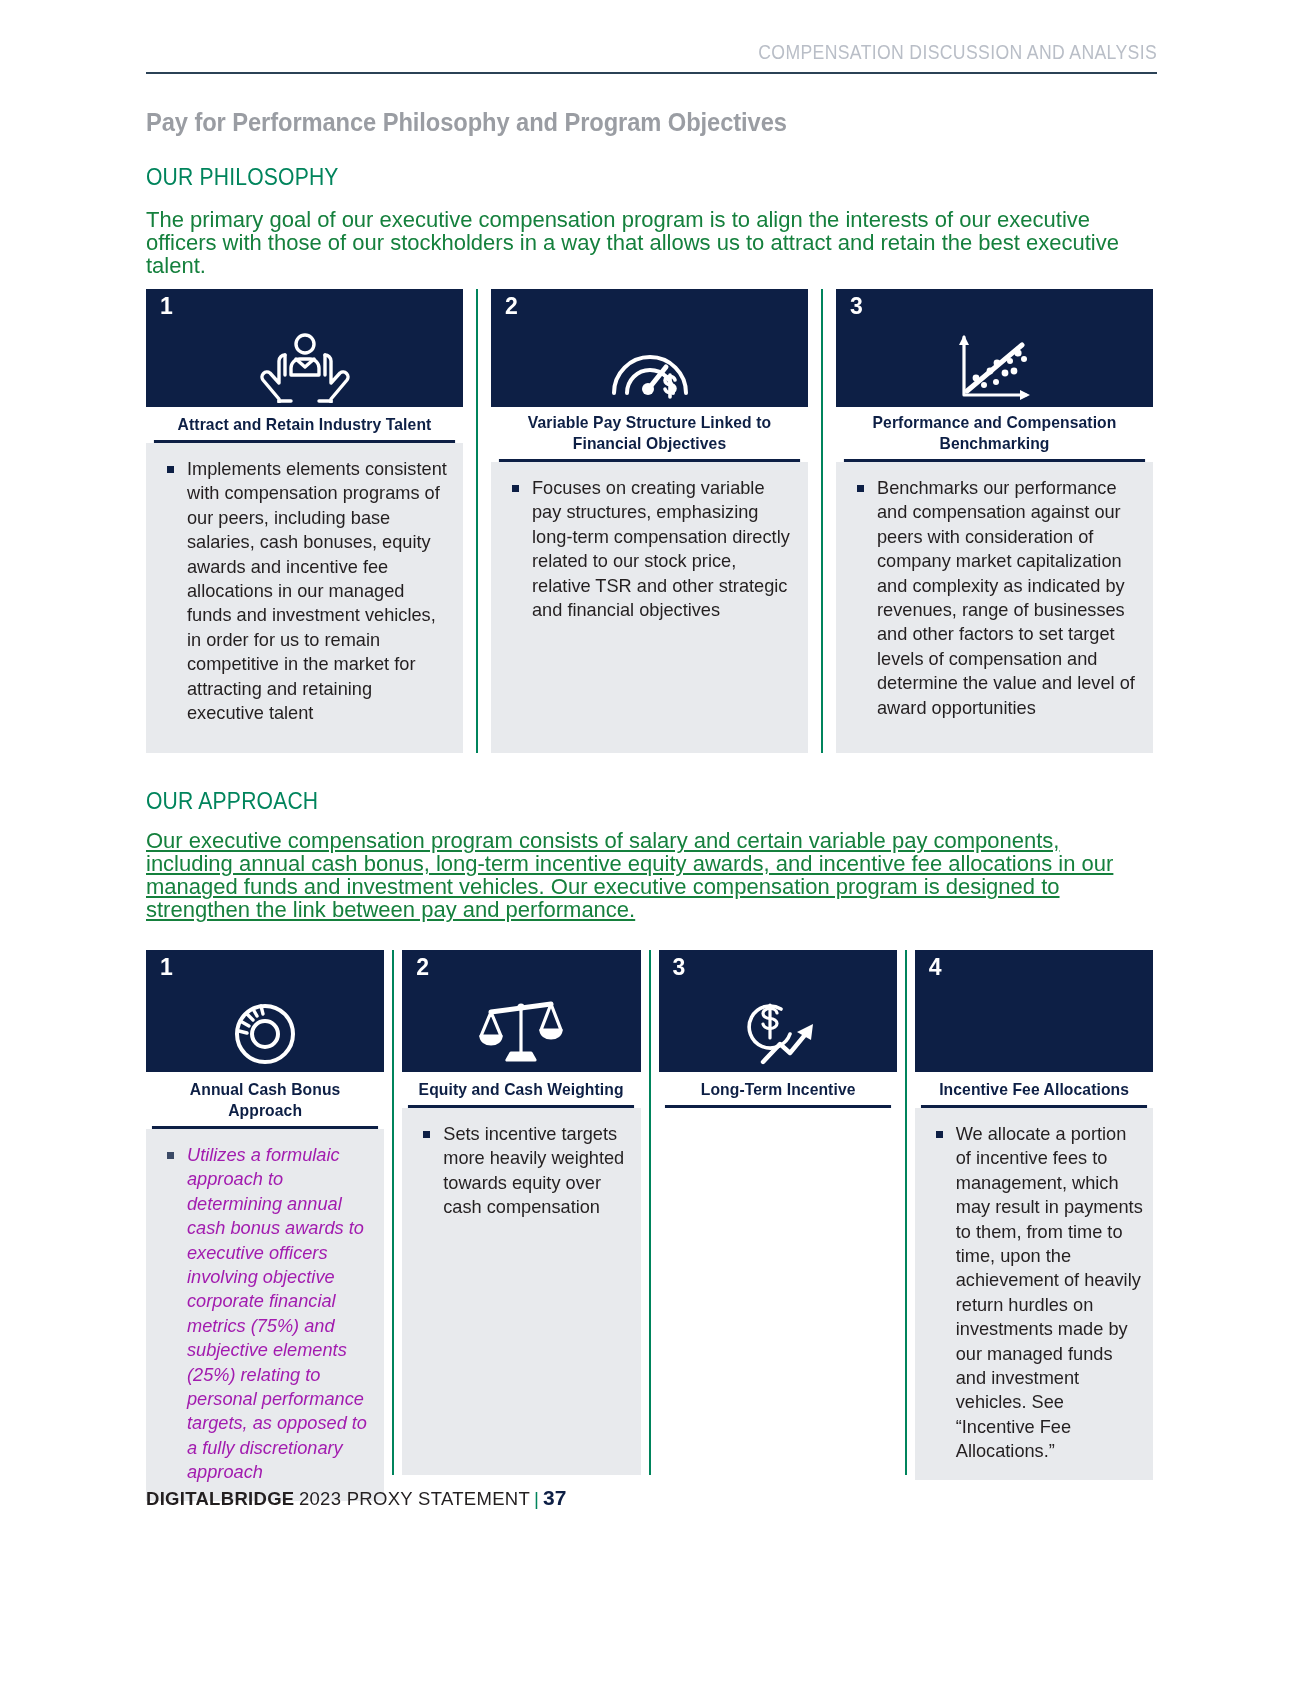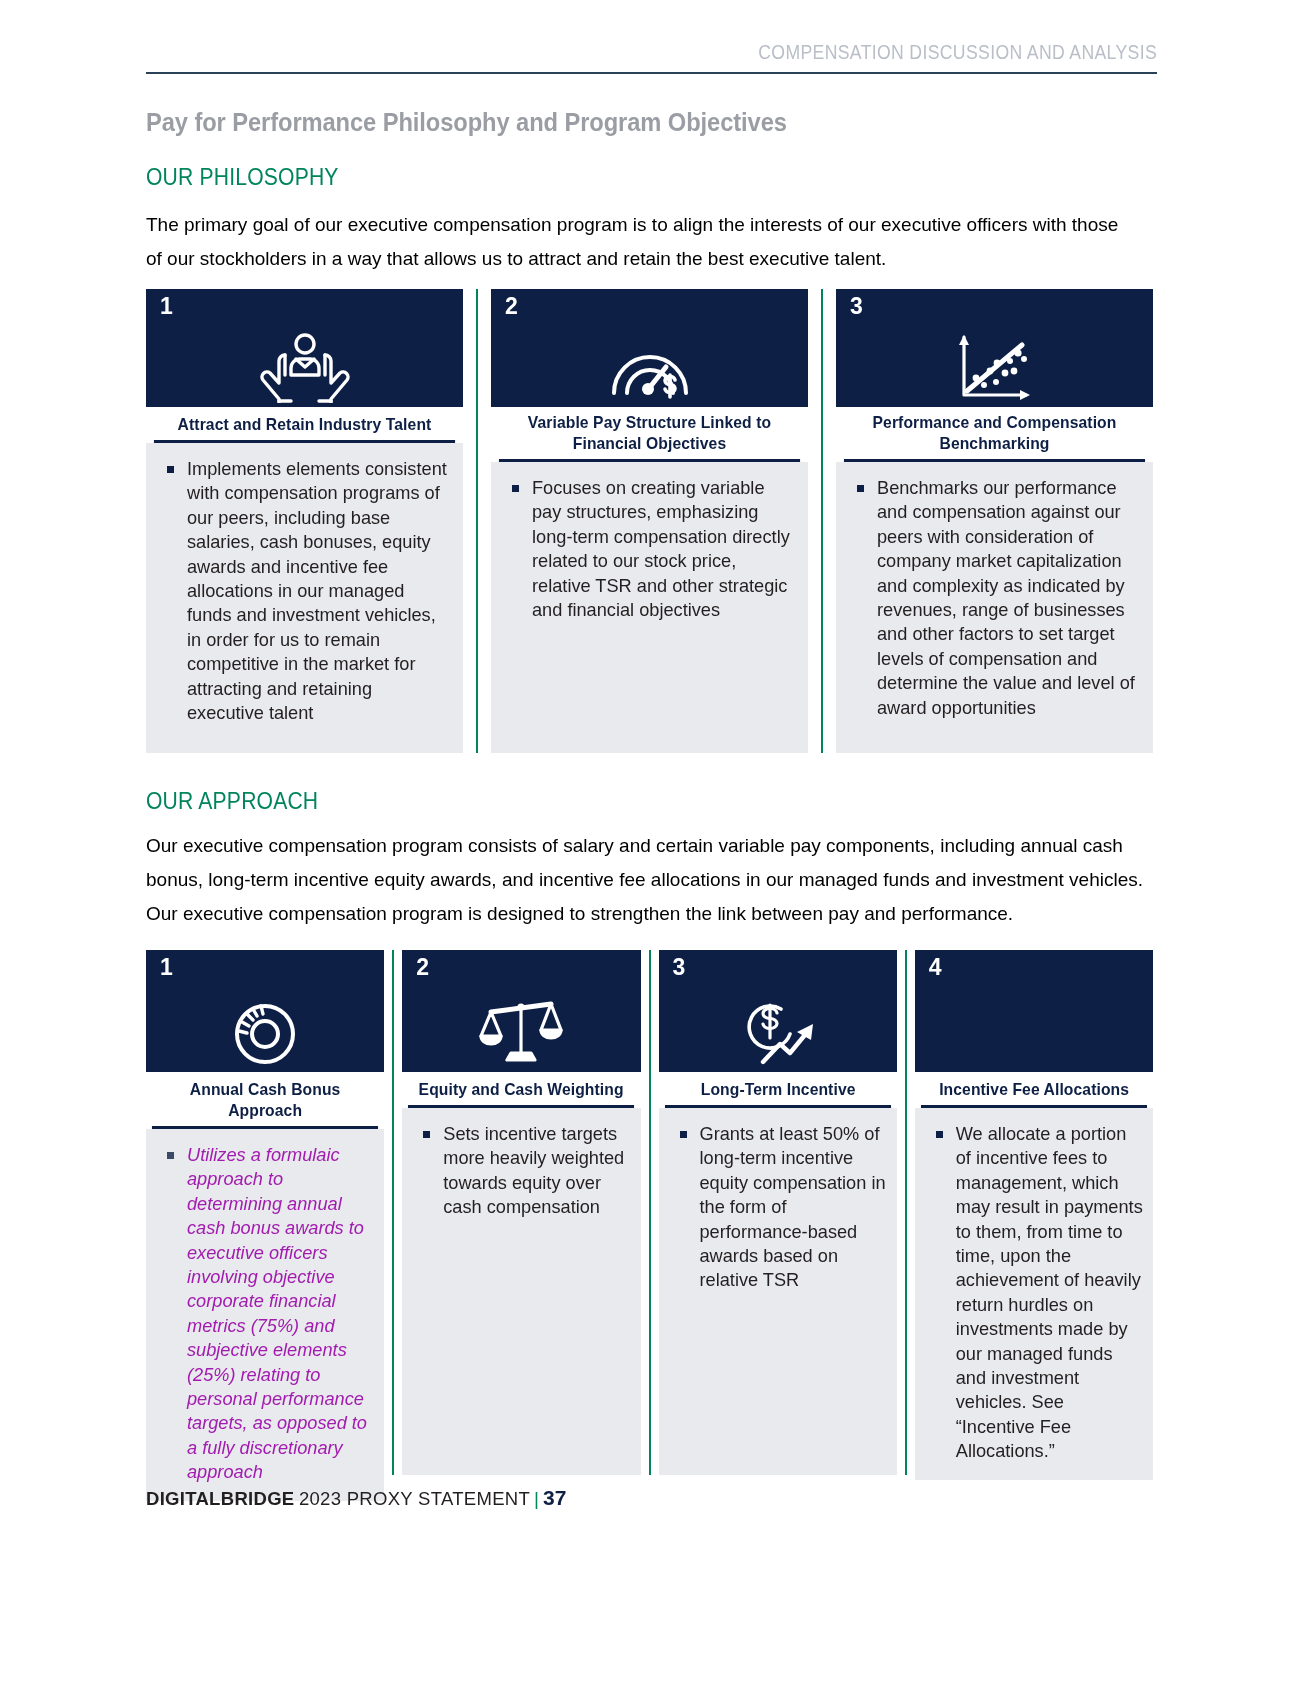--- a/index.html
+++ b/index.html
@@ -76,26 +76,26 @@
     white-space: nowrap;
   }
   #philosophy-heading { top: 163px; }
   #approach-heading  { top: 787px; }
 
   
   .intro-para {
     position: absolute;
     left: 97px;
     width: 1000px;
-    font-size: 19px;
-    line-height: 34px;
-    color: #000000;
+    font-size: 22px;
+    line-height: 23px;
+    color: #15803d;
   }
   #philosophy-para { top: 208px; width: 988px; }
-  #approach-para   { top: 829px; width: 1000px; }
+  #approach-para   { top: 829px; width: 1000px; text-decoration: underline; }
 
   
   .card-grid {
     position: absolute;
     display: flex;
     align-items: stretch;
   }
   #grid-philosophy {
     left: 97px;
     top: 289px;
@@ -397,25 +397,20 @@
             <g stroke-width="3.2">
               <path d="M37 9 v33"></path>
               <path d="M44 17 a7 5 0 0 0 -7 -4.5 a7 5 0 0 0 0 10 a7 5 0 0 1 0 10 a7 5 0 0 1 -7 -4.5"></path>
             </g>
             <path d="M30 66 L47 48 L57 57 L76 34" stroke-width="4.4"></path>
             <polygon points="80,28 78,44 64,36" fill="#ffffff" stroke="none"></polygon>
           </svg>
         </div>
       </div>
       <div class="card-title">Long-Term Incentive</div>
-      <div class="card-body">
-        <ul>
-          <li>Grants at least 50% of long-term incentive equity compensation in the form of performance-based awards based on relative TSR</li>
-        </ul>
-      </div>
     </div>
 
     <div class="card-divider"></div>
 
     <div class="card">
       <div class="card-banner">
         <div class="card-number">4</div>
       </div>
       <div class="card-title">Incentive Fee Allocations</div>
       <div class="card-body">

